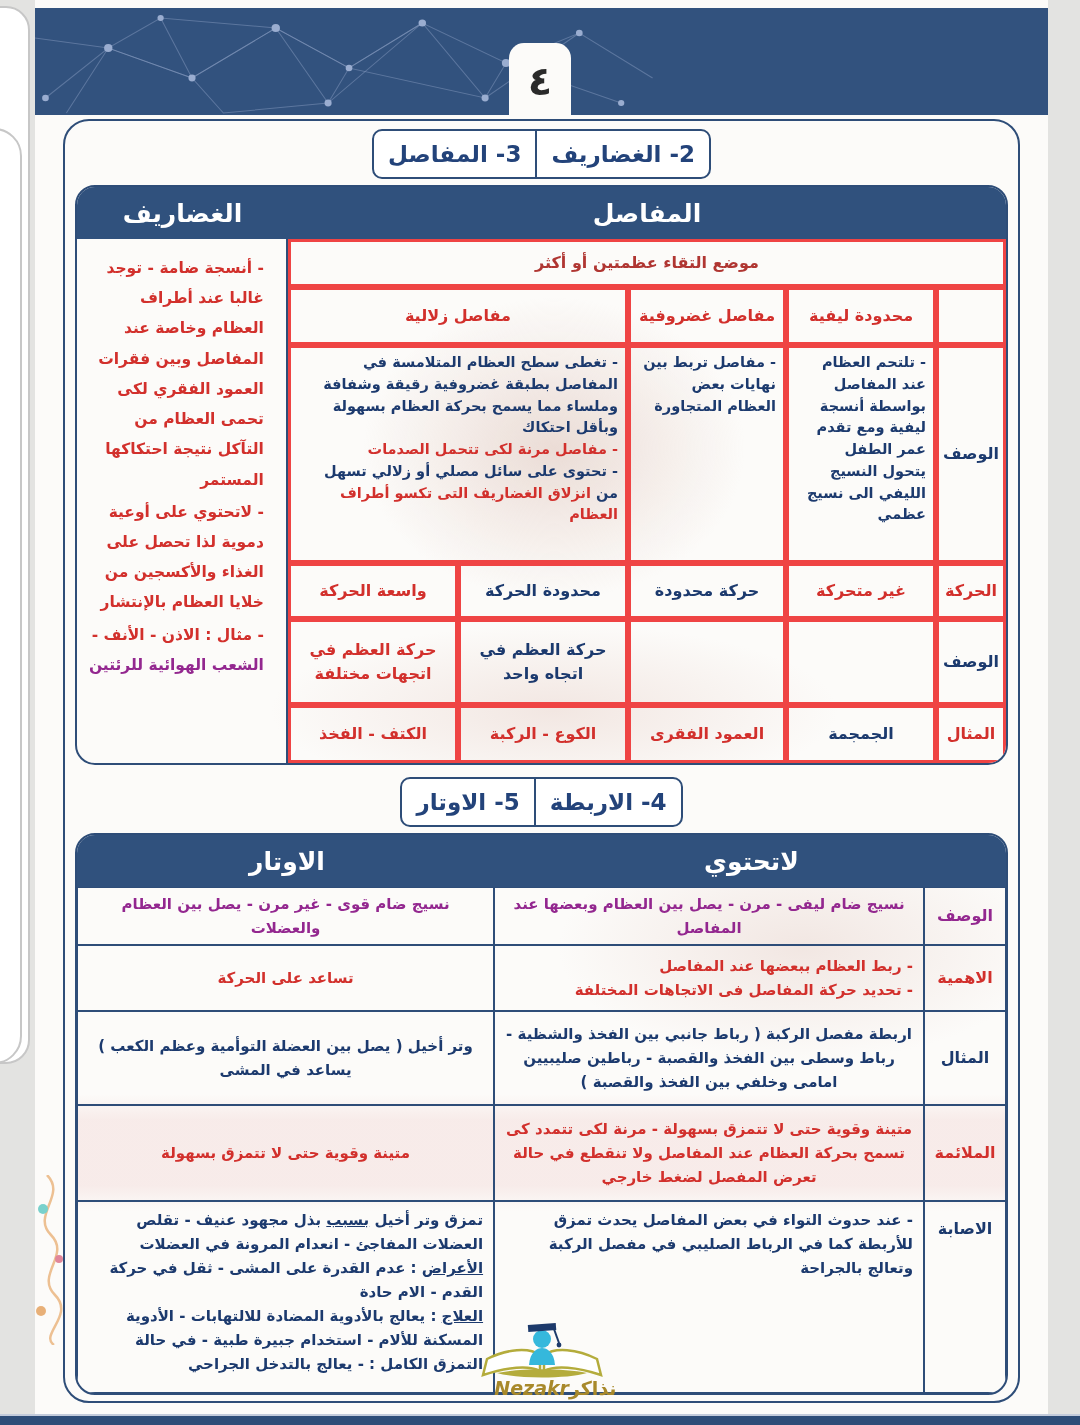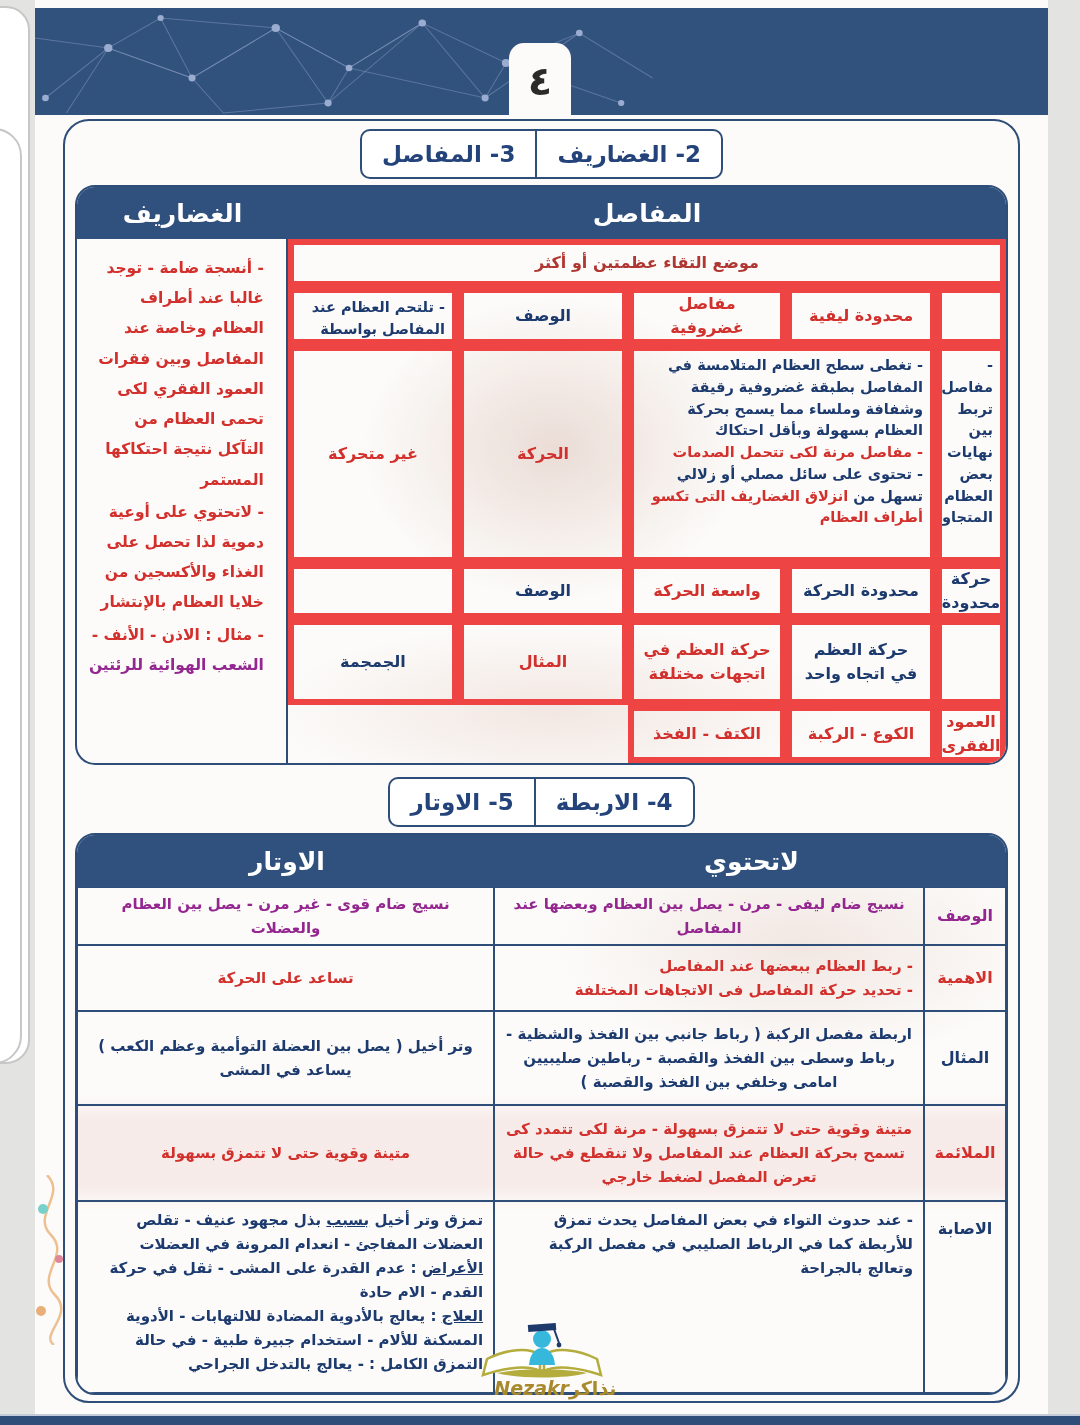--- a/index.html
+++ b/index.html
@@ -30,21 +30,21 @@
               font-size:40px; color:#2a2a2a; }
 
   
   .frame { position:relative; margin:4px 28px 0; height:1284px; border:2px solid #2e4d78;
            border-radius:26px; padding:0 10px; overflow:hidden; }
 
   
   .sec-title { display:flex; width:max-content; margin:8px auto 6px; border:2px solid #2e4d78;
                border-radius:10px; background:#fff; color:#23437a; font-size:23px; height:50px;
                align-items:stretch; position:relative; z-index:2; }
-  .sec-title .cell { display:flex; align-items:center; padding:0 20px; }
+  .sec-title .cell { display:flex; align-items:center; padding:0 14px; }
   .sec-title .cell:first-child { border-left:2px solid #2e4d78; }
 
   
   .tbl { position:relative; border:2px solid #2e4d78; border-radius:20px; overflow:hidden; background:transparent; }
   .hbar { display:flex; height:52px; background:#30517d; color:#fff; font-size:25px; }
   .hbar > div { display:flex; align-items:center; justify-content:center; }
 
   .navy   { color:#1c3a6e; }
   .red    { color:#d2302c; }
   .reddk  { color:#b03632; }
@@ -53,21 +53,21 @@
 
   
   .t1body { position:relative; display:flex; }
   .t1body::before { content:""; position:absolute; left:16%; top:0; width:68%; height:100%; z-index:0; pointer-events:none;
     background:
       radial-gradient(ellipse 42% 40% at 52% 40%, rgba(221,195,185,.55), rgba(221,195,185,0) 72%),
       radial-gradient(ellipse 60% 22% at 52% 90%, rgba(230,206,198,.45), rgba(230,206,198,0) 75%);}
   .jgrid { width:77.3%; display:grid; position:relative; z-index:1;
            grid-template-columns:70px 150px 158px 170px 1fr;
            grid-template-rows:48px 58px 218px 56px 86px 58px; }
-  .jgrid .c { border:6px solid #ef4444; padding:5px 7px; overflow:hidden;
+  .jgrid .c { border:3px solid #ef4444; padding:5px 7px; overflow:hidden;
               display:flex; align-items:center; justify-content:center; text-align:center;
               font-size:16px; line-height:1.5; background:transparent; }
   .c.spanall { grid-column:1 / -1; }
   .c.span2 { grid-column:span 2; }
   .c.rt  { text-align:right; justify-content:flex-start; }
   .c.desc { font-size:14.5px; line-height:1.5; display:block; padding-top:4px; }
   .jhead { font-size:17px; color:#d2302c; }
   .cart-cell { width:22.7%; border-right:2px solid #2e4d78; padding:14px 22px 10px 8px;
                font-size:15.5px; line-height:1.95; text-align:right; position:relative; z-index:1; }
   .cart-cell p { margin-bottom:2px; }
@@ -152,20 +152,21 @@
         </div>
 
         <div class="t1body">
           <div class="jgrid">
 
             <div class="c spanall reddk">موضع التقاء عظمتين أو أكثر</div>
 
             <div class="c"></div>
             <div class="c jhead">محدودة ليفية</div>
             <div class="c jhead">مفاصل غضروفية</div>
+            <div class="c jhead span2">مفاصل زلالية</div>
 
             <div class="c navy">الوصف</div>
             <div class="c desc rt navy">- تلتحم العظام عند المفاصل بواسطة أنسجة ليفية ومع تقدم عمر الطفل يتحول النسيج الليفي الى نسيج عظمي</div>
             <div class="c desc rt navy">- مفاصل تربط بين نهايات بعض العظام المتجاورة</div>
             <div class="c desc rt span2">
               <span class="navy">- تغطى سطح العظام المتلامسة في المفاصل بطبقة غضروفية رقيقة وشفافة وملساء مما يسمح بحركة العظام بسهولة وبأقل احتكاك</span><br>
               <span class="red">- مفاصل مرنة لكى تتحمل الصدمات</span><br>
               <span class="navy">- تحتوى على سائل مصلي أو زلالي تسهل من </span><span class="red">انزلاق الغضاريف التى تكسو أطراف العظام</span>
             </div>
 

